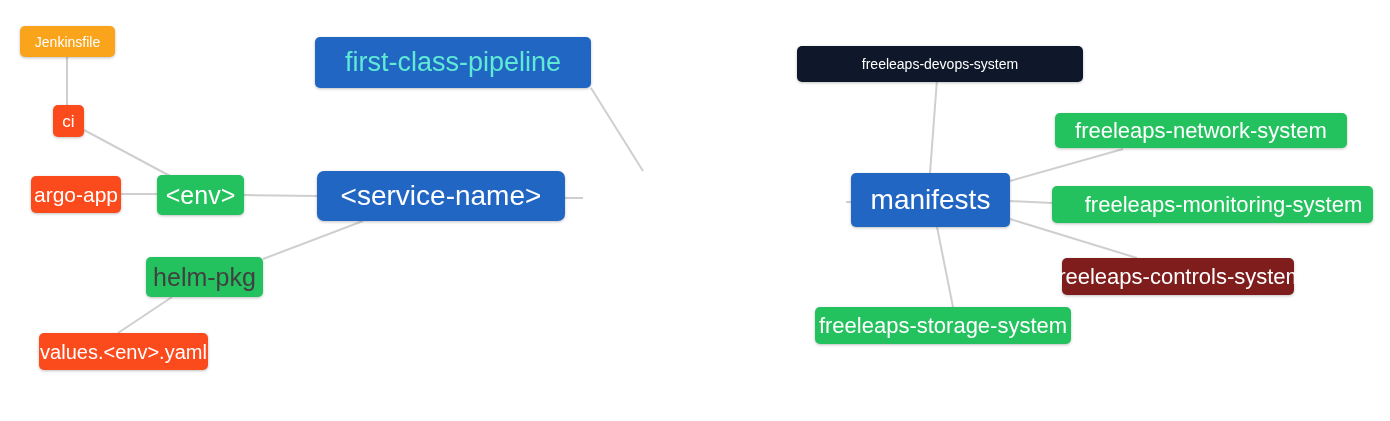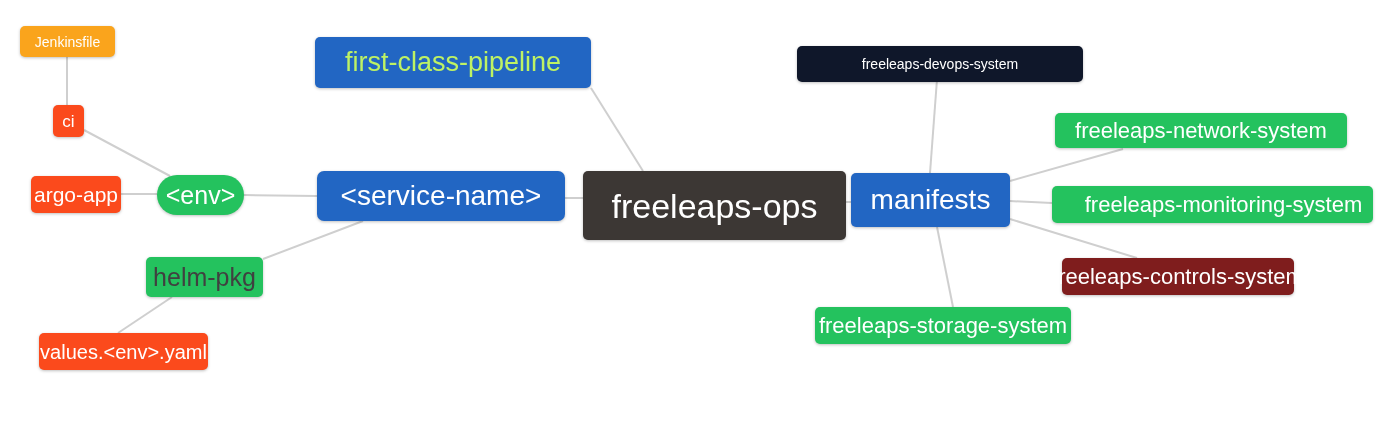--- a/index.html
+++ b/index.html
@@ -55,26 +55,25 @@
     <line x1="938" y1="66" x2="930" y2="173" stroke-width="2" stroke="#CFCFCF"></line>
     <line x1="1010" y1="181" x2="1123" y2="149" stroke-width="2" stroke="#CFCFCF"></line>
     <line x1="1010" y1="201" x2="1052" y2="203" stroke-width="2" stroke="#CFCFCF"></line>
     <line x1="1010" y1="219" x2="1137" y2="258" stroke-width="2" stroke="#CFCFCF"></line>
     <line x1="937" y1="227" x2="953" y2="307" stroke-width="2" stroke="#CFCFCF"></line>
   </svg>
 
   <div class="node" style="left: 20px; top: 26px; width: 95px; height: 31px; font-size: 14px; background: rgb(250, 164, 28); color: rgb(255, 255, 255);">Jenkinsfile</div>
   <div class="node" style="left: 53px; top: 105px; width: 31px; height: 32px; font-size: 17px; background: rgb(251, 74, 28); color: rgb(255, 255, 255);">ci</div>
   <div class="node" style="left: 31px; top: 176px; width: 90px; height: 37px; font-size: 21px; background: rgb(251, 74, 28); color: rgb(255, 255, 255);">argo-app</div>
-  <div class="node" style="left: 157px; top: 175px; width: 87px; height: 40px; font-size: 25px; background: rgb(36, 194, 94); color: rgb(255, 255, 255); border-radius: 20px;">&lt;env&gt;</div>
+  <div class="node" style="left: 157px; top: 175px; width: 87px; height: 40px; font-size: 25px; background: rgb(36, 194, 94); color: rgb(255, 255, 255);">&lt;env&gt;</div>
   <div class="node" style="left: 146px; top: 257px; width: 117px; height: 40px; font-size: 25px; background: rgb(36, 194, 94); color: #404040;">helm-pkg</div>
   <div class="node" style="left: 8px; top: 333px; width: 169px; height: 37px; font-size: 20px; background: rgb(251, 74, 28); color: rgb(255, 255, 255); margin-left: 31px;">values.&lt;env&gt;.yaml</div>
-  <div class="node" style="left: 315px; top: 37px; width: 276px; height: 51px; font-size: 27px; background: rgb(34, 102, 195); color: #bef264;">first-class-pipeline</div>
+  <div class="node" style="left: 315px; top: 37px; width: 276px; height: 51px; font-size: 27px; background: rgb(34, 102, 195); color: #5eead4;">first-class-pipeline</div>
   <div class="node" style="left: 317px; top: 171px; width: 248px; height: 50px; font-size: 28px; background: rgb(34, 102, 195); color: rgb(255, 255, 255); border-radius: 7px;">&lt;service-name&gt;</div>
-  <div class="node" style="left: 583px; top: 171px; width: 263px; height: 69px; font-size: 34px; background: rgb(60, 55, 52); color: rgb(255, 255, 255);">freeleaps-ops</div>
   <div class="node" style="left: 851px; top: 173px; width: 159px; height: 54px; font-size: 28px; background: rgb(34, 102, 195); color: rgb(255, 255, 255);">manifests</div>
   <div class="node" style="left: 797px; top: 46px; width: 286px; height: 36px; font-size: 14px; background: #0f172a; color: rgb(255, 255, 255);">freeleaps-devops-system</div>
   <div class="node" style="left: 1055px; top: 113px; width: 292px; height: 35px; font-size: 22px; background: rgb(36, 194, 94); color: rgb(255, 255, 255);">freeleaps-network-system</div>
   <div class="node" style="left: 1052px; top: 186px; width: 321px; height: 37px; font-size: 22px; background: rgb(36, 194, 94); color: rgb(255, 255, 255); padding-left: 22px;">freeleaps-monitoring-system</div>
   <div class="node" style="left: 1062px; top: 258px; width: 232px; height: 37px; font-size: 22px; background: #7f1d1d; color: rgb(255, 255, 255);">freeleaps-controls-system</div>
   <div class="node" style="left: 815px; top: 307px; width: 256px; height: 37px; font-size: 22px; background: rgb(36, 194, 94); color: rgb(255, 255, 255);">freeleaps-storage-system</div>
 
 </div>
 
 </body></html>

